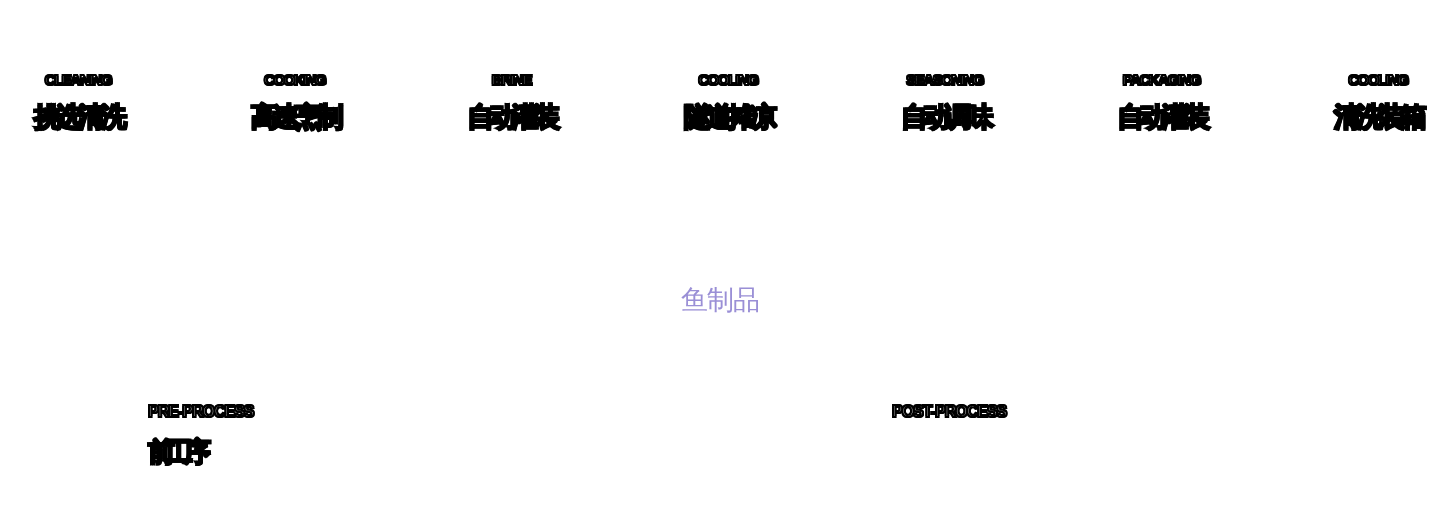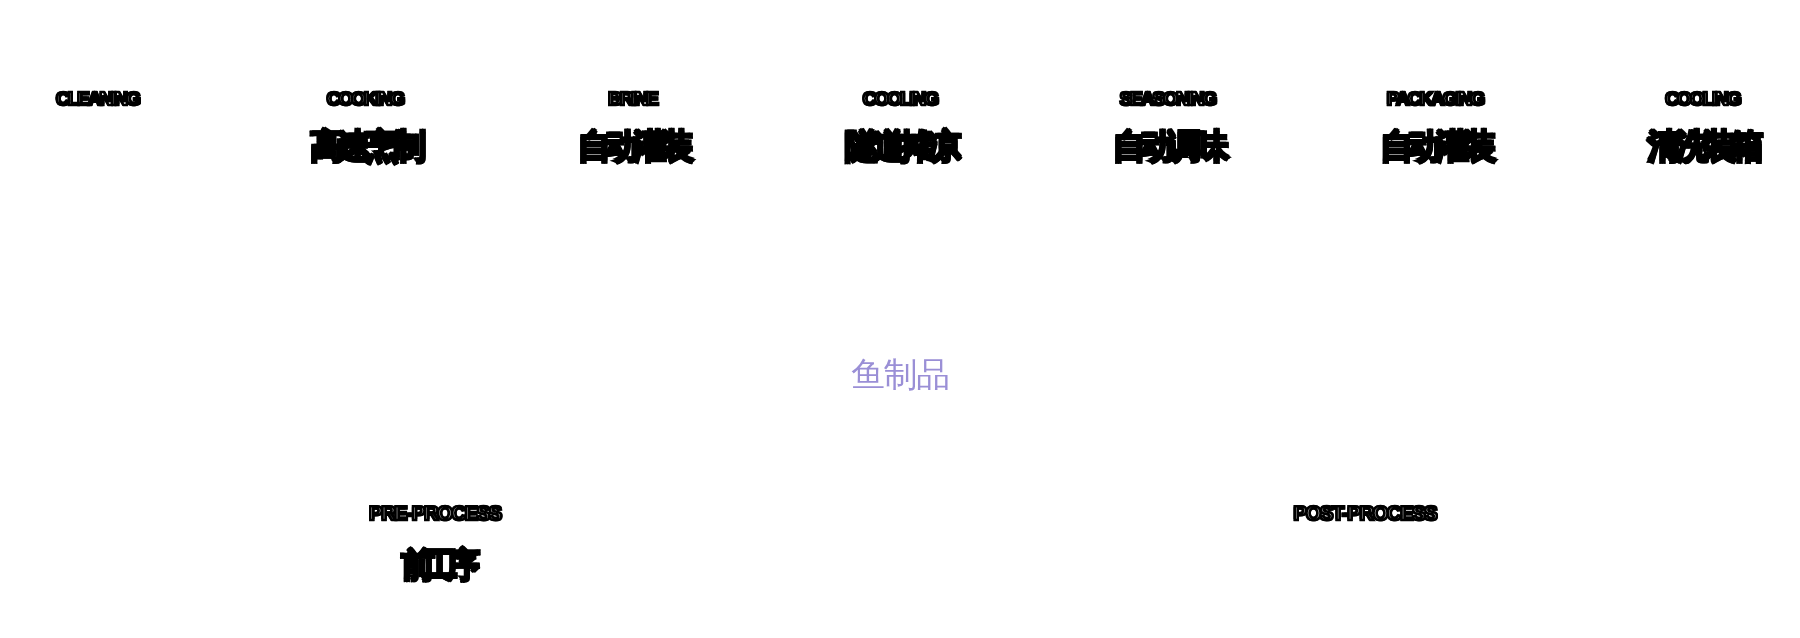--- a/index.html
+++ b/index.html
@@ -24,21 +24,21 @@
       -1px  1px 0 #000, 1px  1px 0 #000;
   }
 
   .steps-row {
     position: absolute;
     top: 0;
     left: 0;
     right: 0;
     display: flex;
     justify-content: space-between;
-    padding: 73px 18px 0 18px;
+    padding: 73px 2px 0 18px;
     box-sizing: border-box;
   }
   .step {
     width: 120px;
     text-align: center;
   }
   .step-en {
     font-size: 15px;
     font-weight: bold;
     letter-spacing: -1.5px;
@@ -65,21 +65,21 @@
     color: #9a8fd6;
     line-height: 30px;
     cursor: pointer;
     margin-top: 32px;
   }
 
   .workshop {
     position: absolute;
     top: 404px;
     width: 400px;
-    text-align: center;
+    text-align: left;
   }
   .workshop-pre  { left: 148px; }
   .workshop-post { left: 892px; }
   .ws-en {
     font-size: 16px;
     font-weight: bold;
     letter-spacing: -1px;
     line-height: 16px;
     white-space: nowrap;
   }
@@ -91,20 +91,21 @@
     margin-top: 18px;
     white-space: nowrap;
   }
 </style>
 </head>
 <body>
 
 <div class="steps-row">
   <div class="step">
     <div class="step-en outlined">CLEANING</div>
+    <div class="step-zh outlined">挑选清洗</div>
   </div>
   <div class="step">
     <div class="step-en outlined">COOKING</div>
     <div class="step-zh outlined">高速烹制</div>
   </div>
   <div class="step">
     <div class="step-en outlined">BRINE</div>
     <div class="step-zh outlined">自动灌装</div>
   </div>
   <div class="step">

